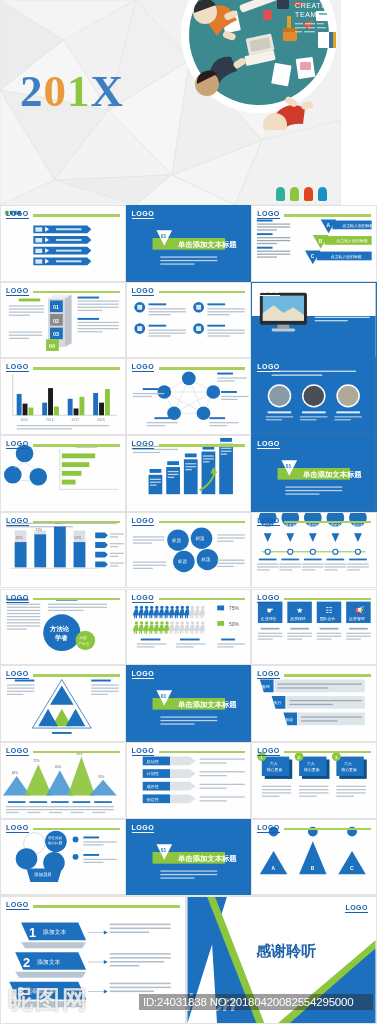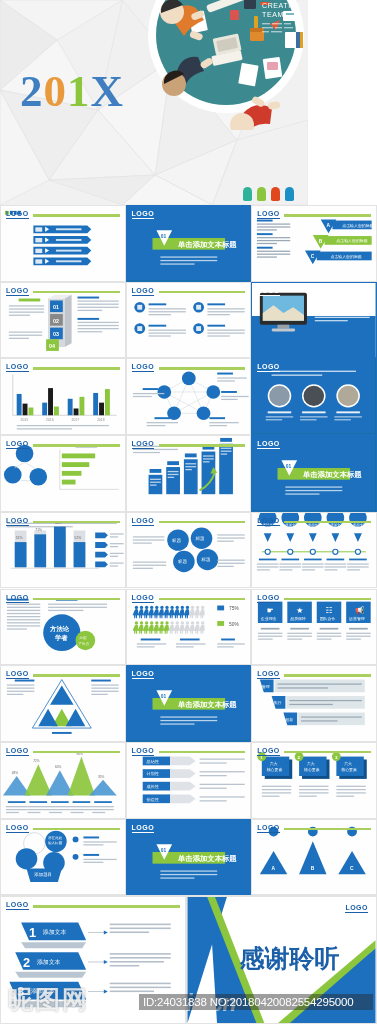--- a/index.html
+++ b/index.html
@@ -6,21 +6,21 @@
   html, body {
     width: 377px; height: 1024px;
     font-family: "Liberation Sans", "DejaVu Sans", sans-serif;
     background: #ffffff;
     overflow: hidden;
   }
   #page { position: relative; width: 377px; height: 1024px; background:#fff; }
 
   
   .hero {
-    position: relative; width: 308px; height: 205px;
+    position: relative; width: 341px; height: 205px;
     background: #f2f2f2;
     overflow: hidden;
   }
   .hero-poly { position:absolute; inset:0; }
   .hero-poly svg { display:block; width:100%; height:100%; }
 
   
   .illus { position:absolute; right:-6px; top:-20px; width:180px; height:150px; }
   .illus svg { display:block; width:100%; height:100%; }
 
@@ -42,37 +42,37 @@
   }
   .dot-row { position:absolute; right:14px; bottom:4px; display:flex; gap:5px; }
   .dot-row i { display:block; width:9px; height:14px; border-radius:5px 5px 2px 2px; }
 
   
   .grid { position:absolute; top:205px; left:0; width:377px; height:690px; }
   .thumb {
     position:absolute; background:#fefefe; border:0.5px solid #e3e3e3;
     overflow:hidden;
   }
-  .thumb.blue { background:#0f766e; border-color:#1c70bd; }
+  .thumb.blue { background:#737373; border-color:#1c70bd; }
   .logo {
     position:absolute; left:5px; top:4px; font-size:7px; font-weight:bold;
     color:#1a5fa8; letter-spacing:0.5px;
     border-bottom:1.5px solid #1a5fa8; padding-bottom:0px; line-height:8px;
   }
   .thumb.blue .logo { color:#ffffff; border-bottom-color:#ffffff; }
   .rule { position:absolute; left:32px; top:8px; right:5px; height:2.5px; background:#a9cf5c; }
 
   
   .bottom { position:absolute; top:896px; left:0; width:377px; height:128px; }
   .bl { position:absolute; left:0; top:0; width:186px; height:128px;
         background:#fff; border:0.5px solid #e3e3e3; overflow:hidden; }
   .br { position:absolute; left:186px; top:0; width:191px; height:128px;
         background:#fff; border:0.5px solid #e3e3e3; overflow:hidden; }
   .thanks { position:absolute; left:50%; top:36%; transform:translateX(-42%);
-            font-size:25px; font-weight:bold; color:#1a5fa8; white-space:nowrap; }
+            font-size:15px; font-weight:bold; color:#1a5fa8; white-space:nowrap; }
 
   
   .wm { position:absolute; left:0; bottom:0; width:377px; height:44px;
         pointer-events:none; }
   .wm-cn { position:absolute; left:8px; bottom:8px; font-size:25px; font-weight:bold;
            color:rgba(255,255,255,.8); letter-spacing:2px;
            text-shadow:0 0 2px rgba(90,90,90,.55); }
   .wm-url { position:absolute; left:96px; bottom:7px; font-size:23px;
             font-style:italic; font-weight:bold; color:rgba(255,255,255,.62);
             letter-spacing:-0.5px; }

